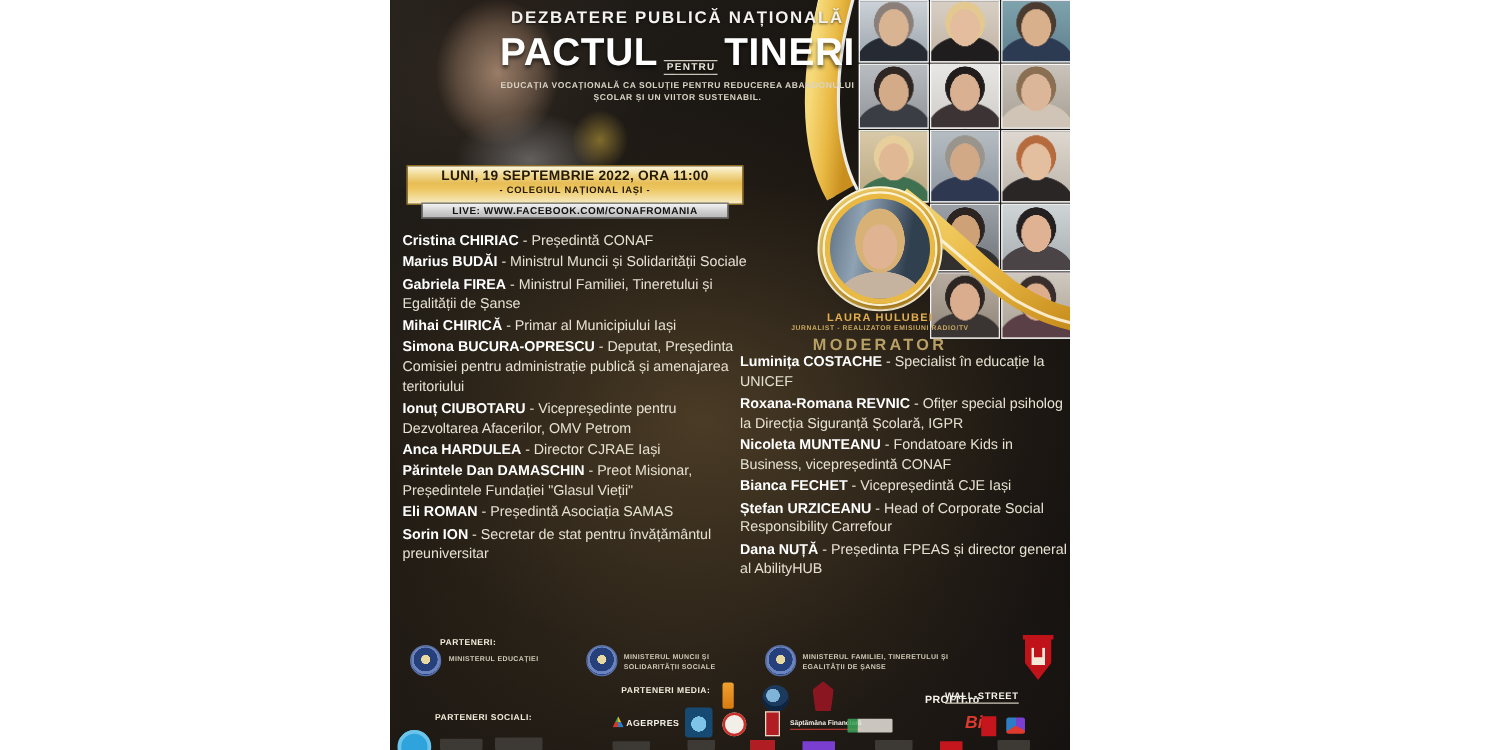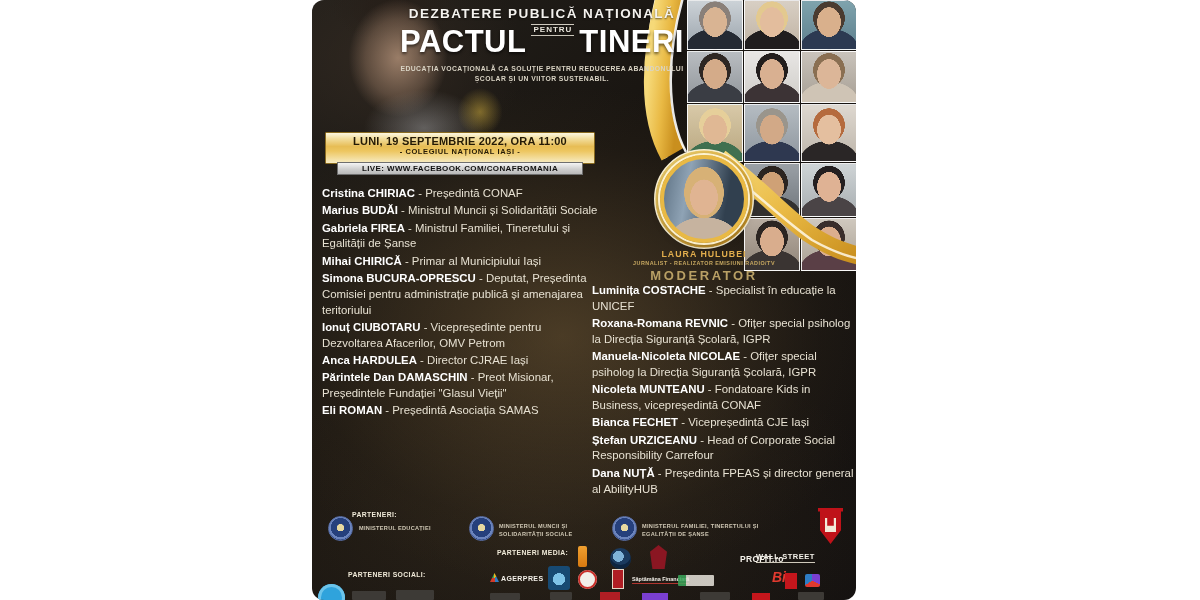--- a/index.html
+++ b/index.html
@@ -3,33 +3,33 @@
 <meta charset="utf-8">
 <style>
   html,body{margin:0;padding:0;background:#ffffff;}
   *{box-sizing:border-box;}
   body{font-family:"Liberation Sans",sans-serif;}
   .canvas{position:relative;width:1200px;height:600px;background:#ffffff;overflow:hidden;}
   .poster{position:absolute;left:312px;top:0;width:544px;height:600px;overflow:hidden;
     background:
       radial-gradient(ellipse 430px 320px at 46% 56%, rgba(124,98,58,.50), rgba(60,48,30,.18) 60%, transparent 78%),
       radial-gradient(ellipse 500px 260px at 40% 88%, rgba(90,72,44,.28), transparent 75%),
-      linear-gradient(135deg,#23201b 0%,#191511 40%,#141110 100%); border-radius: 12px;}
+      linear-gradient(135deg,#23201b 0%,#191511 40%,#141110 100%);}
   
   .child{position:absolute;left:0;top:0;width:235px;height:150px;z-index:1;pointer-events:none;
     background:
       radial-gradient(ellipse 30px 32px at 168px 112px, rgba(206,172,62,.55), transparent 75%),
       radial-gradient(ellipse 75px 48px at 112px 128px, rgba(158,158,160,.50), transparent 80%),
       radial-gradient(ellipse 52px 62px at 86px 58px, rgba(172,140,116,.85), rgba(150,120,98,.45) 62%, transparent 95%),
       radial-gradient(ellipse 70px 42px at 82px 6px, rgba(38,30,24,.95), transparent 90%),
       radial-gradient(ellipse 150px 120px at 70px 60px, rgba(52,42,34,.75), transparent 95%);}
   
   .hdr{position:absolute;left:58px;top:6px;width:344px;text-align:center;z-index:6;color:#fff;}
   .kicker{font-size:13.5px;font-weight:bold;letter-spacing:1.4px;color:#f4f2ee;text-shadow:0 1px 2px rgba(0,0,0,.6);}
-  .title{margin-top:3px;font-size:31px;font-weight:800;letter-spacing:.5px;color:#ffffff;display:flex;align-items:flex-start;justify-content:center;gap:5px;text-shadow:0 2px 3px rgba(0,0,0,.55);}
+  .title{margin-top:3px;font-size:31px;font-weight:800;letter-spacing:.5px;color:#ffffff;display:flex;align-items:flex-end;justify-content:center;gap:5px;text-shadow:0 2px 3px rgba(0,0,0,.55);}
   .title .mid{font-size:8px;font-weight:bold;letter-spacing:1px;color:#e8e4da;border-top:1px solid #cfcabe;border-bottom:1px solid #cfcabe;padding:1px 2px;line-height:1;}
   .subtitle{margin-top:4px;font-size:6.8px;font-weight:bold;letter-spacing:.45px;color:#d9d3c4;line-height:1.5;}
   
   .goldbar{position:absolute;left:13px;top:132px;width:270px;height:32px;z-index:6;text-align:center;
     background:linear-gradient(180deg,#fdf7e0 0%,#f3dfa0 18%,#e7bd55 45%,#edc660 60%,#f7ecc4 100%);
     border:1px solid #8a6b20;border-radius:1px;color:#241a05;padding-top:2px;}
   .goldbar .l1{font-size:11px;font-weight:800;letter-spacing:.2px;}
   .goldbar .l2{font-size:7.5px;font-weight:800;letter-spacing:.6px;margin-top:0px;}
   .livebar{position:absolute;left:25px;top:162px;width:246px;height:13px;z-index:6;text-align:center;
     background:linear-gradient(180deg,#f4f4f4,#cfcfcf 55%,#b9b9b9);border:1px solid #6e6e6e;color:#111;
@@ -174,26 +174,26 @@
     <div class="col col-left">
       <div class="sp"><span class="nm">Cristina CHIRIAC</span><span class="ds"> - Președintă CONAF</span></div>
       <div class="sp"><span class="nm">Marius BUDĂI</span><span class="ds"> - Ministrul Muncii și Solidarității Sociale</span></div>
       <div class="sp"><span class="nm">Gabriela FIREA</span><span class="ds"> - Ministrul Familiei, Tineretului și Egalității de Șanse</span></div>
       <div class="sp"><span class="nm">Mihai CHIRICĂ</span><span class="ds"> - Primar al Municipiului Iași</span></div>
       <div class="sp"><span class="nm">Simona BUCURA-OPRESCU</span><span class="ds"> - Deputat, Președinta Comisiei pentru administrație publică și amenajarea teritoriului</span></div>
       <div class="sp"><span class="nm">Ionuț CIUBOTARU</span><span class="ds"> - Vicepreședinte pentru Dezvoltarea Afacerilor, OMV Petrom</span></div>
       <div class="sp"><span class="nm">Anca HARDULEA</span><span class="ds"> - Director CJRAE Iași</span></div>
       <div class="sp"><span class="nm">Părintele Dan DAMASCHIN</span><span class="ds"> - Preot Misionar, Președintele Fundației "Glasul Vieții"</span></div>
       <div class="sp"><span class="nm">Eli ROMAN</span><span class="ds"> - Președintă Asociația SAMAS</span></div>
+      <div class="sp"><span class="nm">Sorin ION</span><span class="ds"> - Secretar de stat pentru învățământul preuniversitar</span></div>
     </div>
 
     <div class="col col-right">
       <div class="sp"><span class="nm">Luminița COSTACHE</span><span class="ds"> - Specialist în educație la UNICEF</span></div>
       <div class="sp"><span class="nm">Roxana-Romana REVNIC</span><span class="ds"> - Ofițer special psiholog la Direcția Siguranță Școlară, IGPR</span></div>
-      <div class="sp"><span class="nm">Manuela-Nicoleta NICOLAE</span><span class="ds"> - Ofițer special psiholog la Direcția Siguranță Școlară, IGPR</span></div>
       <div class="sp"><span class="nm">Nicoleta MUNTEANU</span><span class="ds"> - Fondatoare Kids in Business, vicepreședintă CONAF</span></div>
       <div class="sp"><span class="nm">Bianca FECHET</span><span class="ds"> - Vicepreședintă CJE Iași</span></div>
       <div class="sp"><span class="nm">Ștefan URZICEANU</span><span class="ds"> - Head of Corporate Social Responsibility Carrefour</span></div>
       <div class="sp"><span class="nm">Dana NUȚĂ</span><span class="ds"> - Președinta FPEAS și director general al AbilityHUB</span></div>
     </div>
 
     <div class="mod-photo"></div>
     <div class="mod-name">LAURA HULUBEI</div>
     <div class="mod-role">JURNALIST - REALIZATOR EMISIUNI RADIO/TV</div>
     <div class="mod-label">MODERATOR</div>

